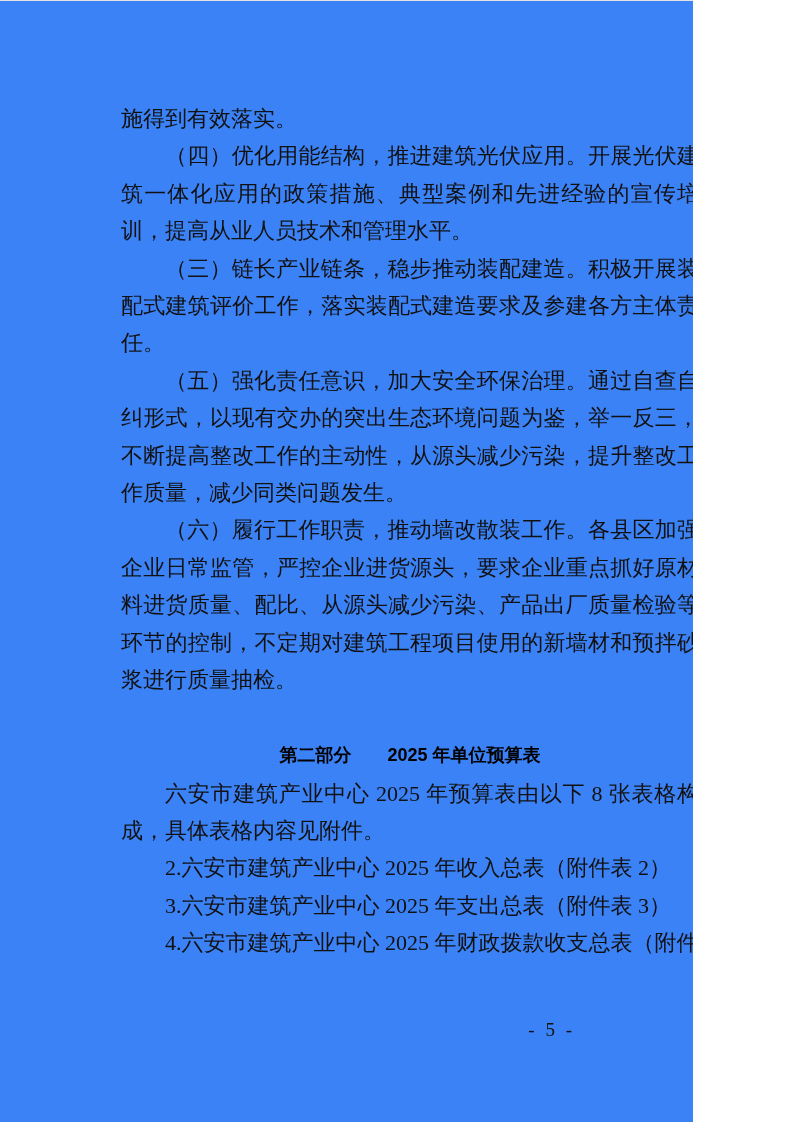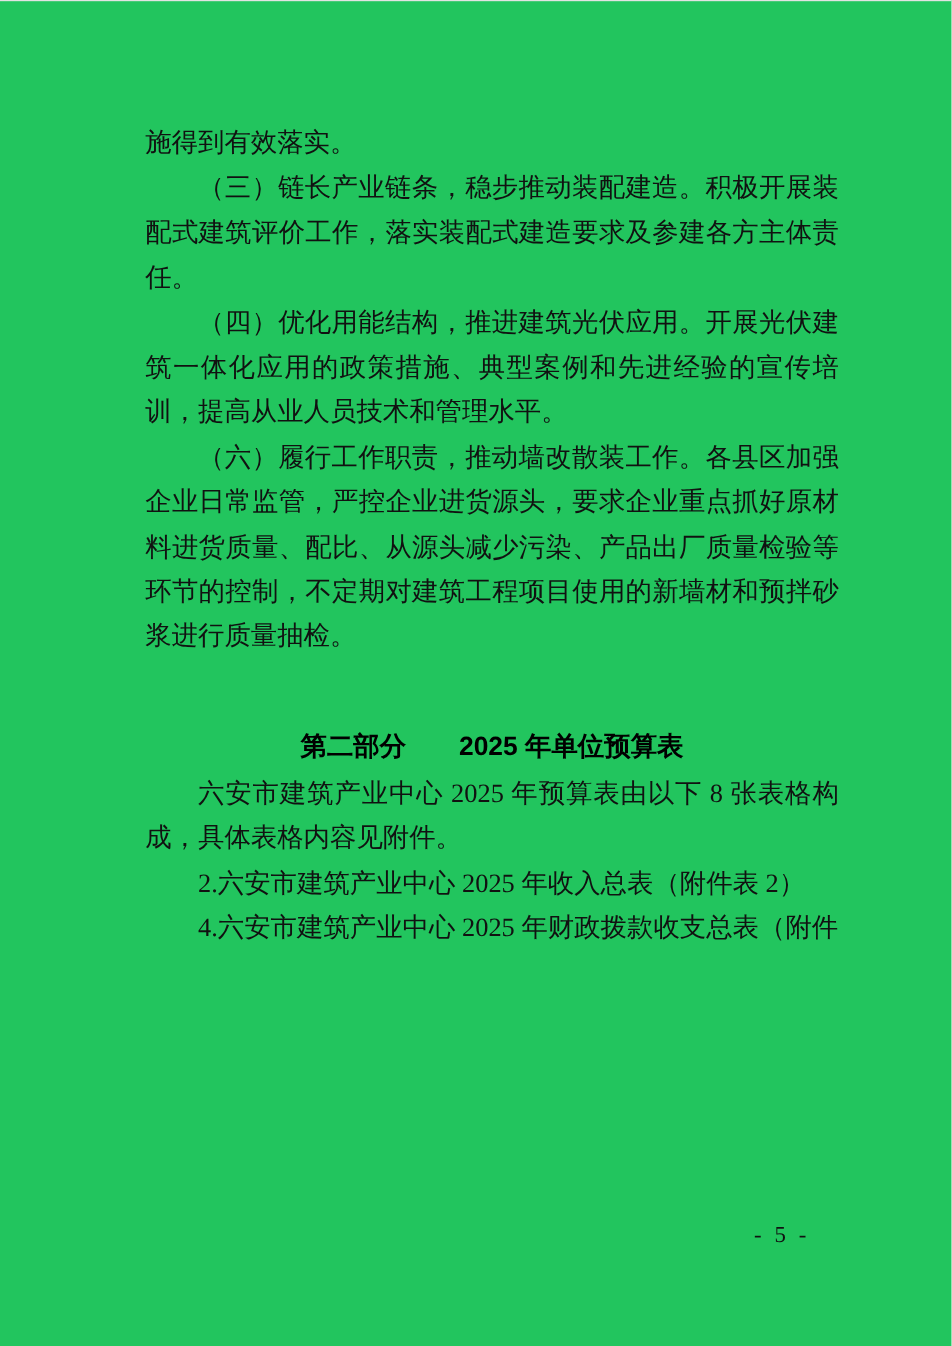--- a/index.html
+++ b/index.html
@@ -2,23 +2,23 @@
 <html lang="zh"><head>
 <meta charset="utf-8">
 <style>
   html, body {
     margin: 0;
     padding: 0;
     background: #ffffff;
   }
   .page {
     position: relative;
-    width: 793px;
+    width: 693px;
     height: 1122px;
-    background: #22c55e;
+    background: #3b82f6;
     color: #111111;
     overflow: hidden;
     border-top: 1px solid #e3e3e3;
     box-sizing: border-box;
   }
   .content {
     position: absolute;
     left: 121px;
     top: 99px;
     width: 578px;
@@ -30,51 +30,53 @@
   }
   .para {
     margin: 0;
     padding: 0;
     text-indent: 2em;
   }
   .para.noindent {
     text-indent: 0;
   }
   .section-heading {
-    margin: 53px 0 0 0;
+    margin: 36px 0 0 0;
     padding: 0;
     text-indent: 0;
     text-align: center;
     font-family: "Liberation Sans", "DejaVu Sans", sans-serif;
     font-weight: bold;
-    font-size: 22px;
+    font-size: 18px;
     line-height: 40px;
     color: #000000;
   }
   .footer {
     position: absolute;
     top: 1018px;
     right: 118px;
     font-family: "Liberation Serif", "DejaVu Serif", serif;
     font-size: 19px;
     letter-spacing: 3px;
     color: #111111;
   }
 </style>
 </head>
 <body>
 
 <div class="page">
   <div class="content">
     <p class="para noindent">施得到有效落实。</p>
+    <p class="para">（四）优化用能结构，推进建筑光伏应用。开展光伏建筑一体化应用的政策措施、典型案例和先进经验的宣传培训，提高从业人员技术和管理水平。</p>
     <p class="para">（三）链长产业链条，稳步推动装配建造。积极开展装配式建筑评价工作，落实装配式建造要求及参建各方主体责任。</p>
-    <p class="para">（四）优化用能结构，推进建筑光伏应用。开展光伏建筑一体化应用的政策措施、典型案例和先进经验的宣传培训，提高从业人员技术和管理水平。</p>
+    <p class="para">（五）强化责任意识，加大安全环保治理。通过自查自纠形式，以现有交办的突出生态环境问题为鉴，举一反三，不断提高整改工作的主动性，从源头减少污染，提升整改工作质量，减少同类问题发生。</p>
     <p class="para">（六）履行工作职责，推动墙改散装工作。各县区加强企业日常监管，严控企业进货源头，要求企业重点抓好原材料进货质量、配比、从源头减少污染、产品出厂质量检验等环节的控制，不定期对建筑工程项目使用的新墙材和预拌砂浆进行质量抽检。</p>
 
     <h2 class="section-heading">第二部分　　2025 年单位预算表</h2>
 
     <p class="para">六安市建筑产业中心 2025 年预算表由以下 8 张表格构成，具体表格内容见附件。</p>
     <p class="para">2.六安市建筑产业中心 2025 年收入总表（附件表 2）</p>
+    <p class="para">3.六安市建筑产业中心 2025 年支出总表（附件表 3）</p>
     <p class="para">4.六安市建筑产业中心 2025 年财政拨款收支总表（附件</p>
   </div>
 
   <div class="footer">- 5 -</div>
 </div>
 
 </body></html>

